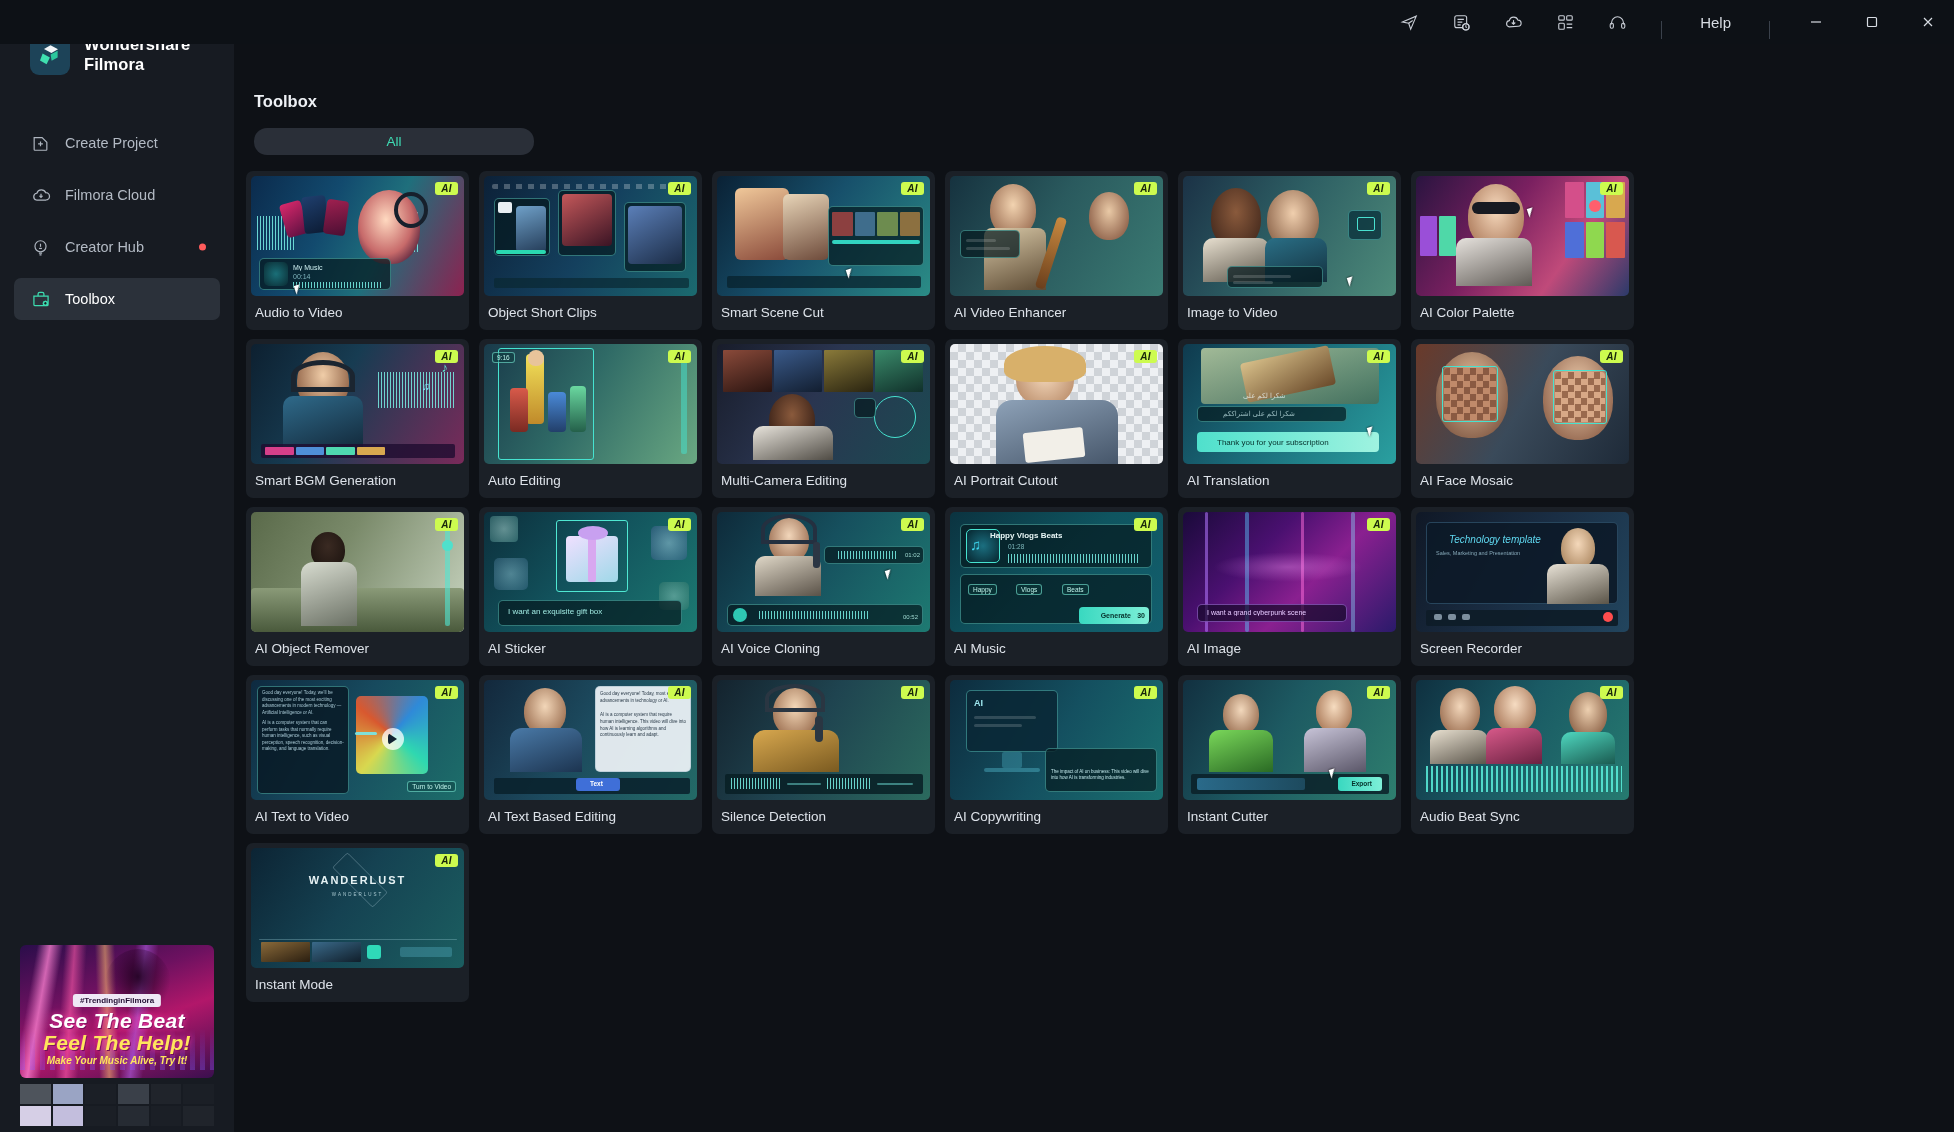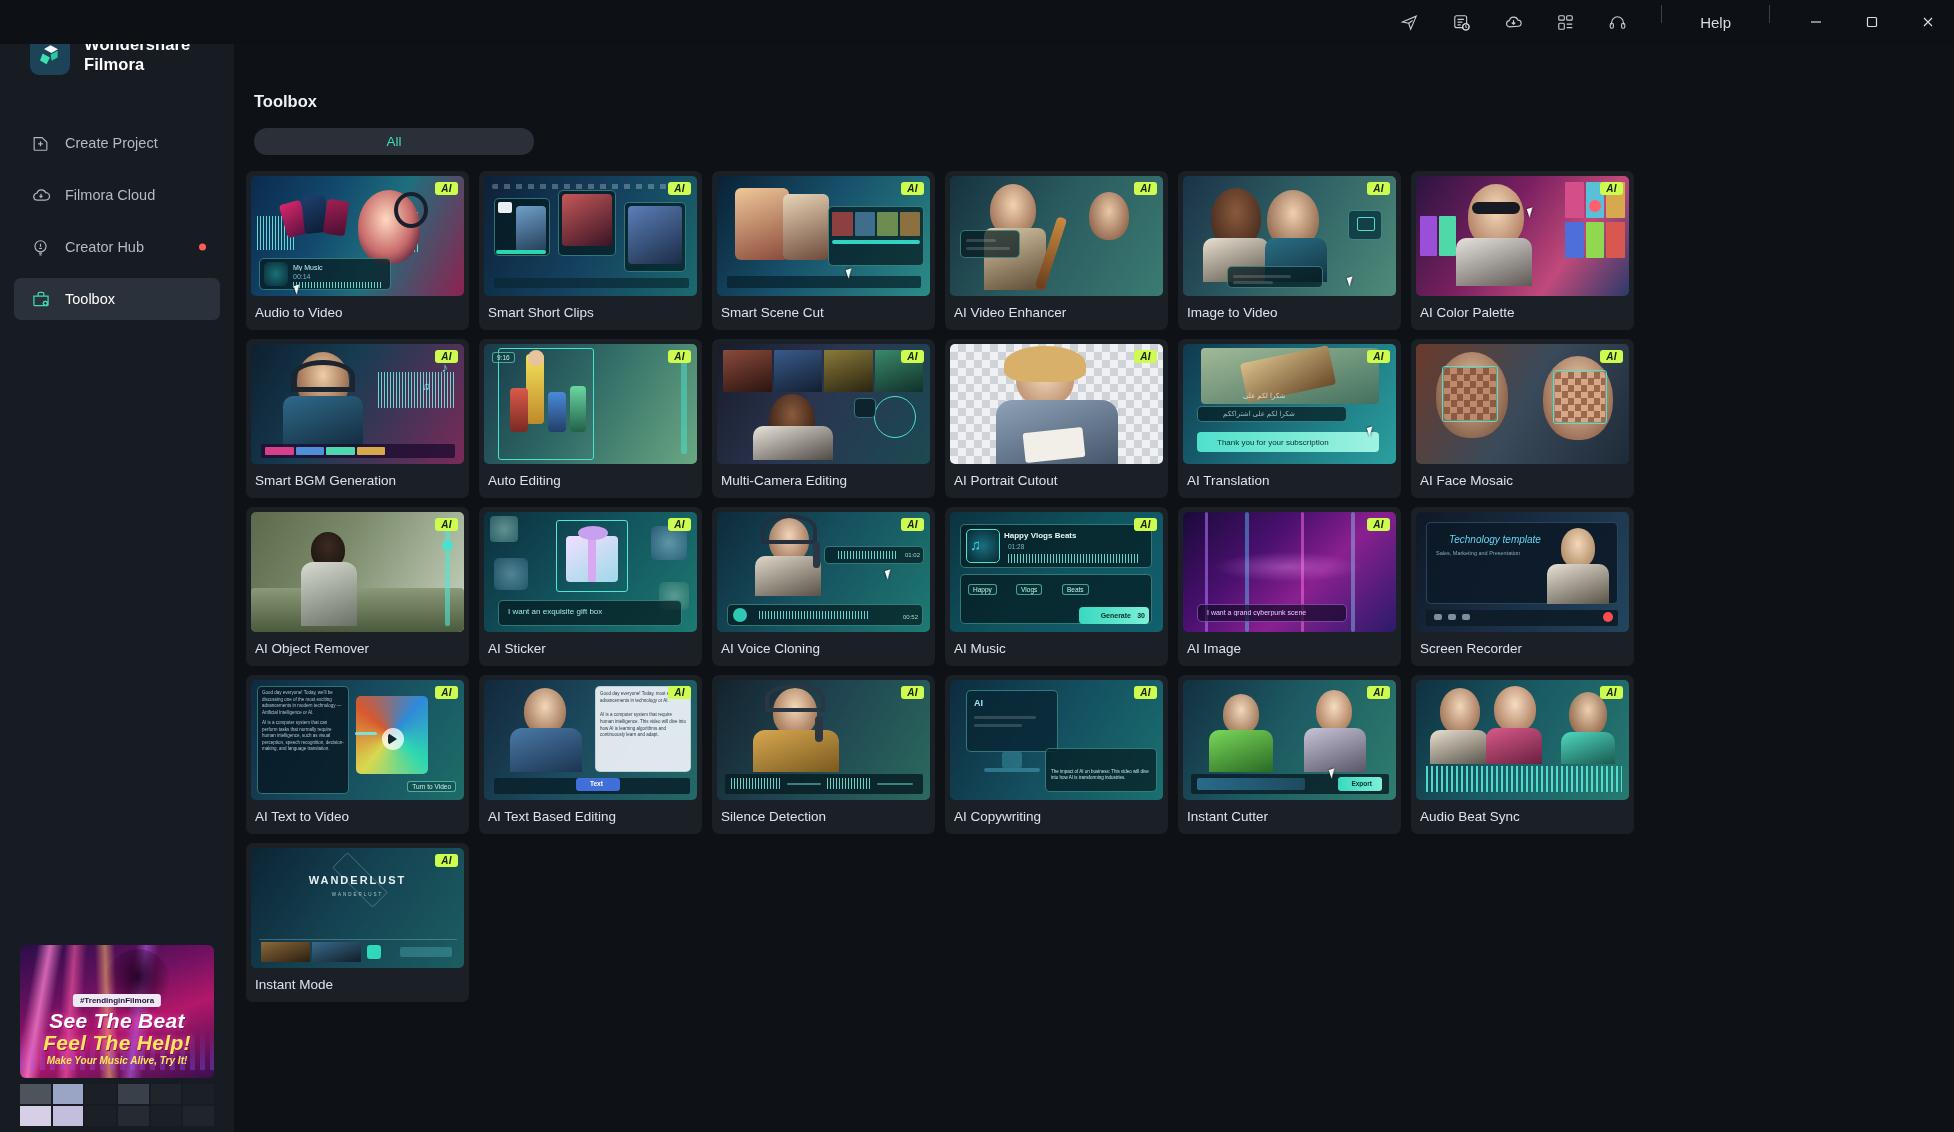--- a/index.html
+++ b/index.html
@@ -22,21 +22,21 @@
     height: 44px;
     flex: 0 0 44px;
     background: #0d1116;
     display: flex;
     align-items: center;
     justify-content: flex-end;
     padding-right: 4px;
     position: relative;
     z-index: 20;
   }
-  .tb-icons { display: flex; align-items: flex-start; gap: 12px; }
+  .tb-icons { display: flex; align-items: flex-end; gap: 12px; }
   .tb-btn {
     width: 40px; height: 34px;
     display: flex; align-items: center; justify-content: center;
     color: #c9ced6;
     border-radius: 4px;
     cursor: pointer;
   }
   .tb-sep {
     width: 1px; height: 18px; background: #3a414b; margin: 0 12px;
   }
@@ -458,21 +458,21 @@
               <div class="t-fig" style="left:14px;top:26px;width:14px;height:11px;background:#e8eef2;border-radius:2px;"></div>
               <div class="t-fig" style="left:32px;top:30px;width:30px;height:46px;background:linear-gradient(160deg,#6fa0c8,#243c58);"></div>
               <div class="t-bar" style="left:12px;bottom:42px;width:50px;height:4px;background:#2ad8b0;"></div>
               <div class="t-panel" style="left:74px;top:14px;width:58px;height:66px;"></div>
               <div class="t-fig" style="left:78px;top:18px;width:50px;height:52px;background:linear-gradient(150deg,#c4585a,#3a1424);"></div>
               <div class="t-panel" style="left:140px;top:26px;width:62px;height:70px;"></div>
               <div class="t-fig" style="left:144px;top:30px;width:54px;height:58px;background:linear-gradient(150deg,#5b7fb8,#1b2c46);"></div>
               <div class="t-bar" style="left:10px;bottom:8px;width:195px;height:10px;background:rgba(10,40,50,.7)"></div>
               <div class="ai-badge">AI</div>
             </div>
-            <div class="card-label">Smart Short Clips</div>
+            <div class="card-label">Object Short Clips</div>
           </div>
 
           <div class="card">
             <div class="thumb">
               <div class="t-bg" style="background:linear-gradient(125deg,#0a2135 0%,#17506b 45%,#2b8c86 100%)"></div>
               <div class="t-fig" style="left:18px;top:12px;width:54px;height:72px;background:linear-gradient(160deg,#f0c89a,#8a4a3a);border-radius:6px;"></div>
               <div class="t-fig" style="left:66px;top:18px;width:46px;height:66px;background:linear-gradient(160deg,#e8d5b8,#6d4a3a);border-radius:6px;"></div>
               <div class="t-panel" style="right:6px;top:30px;width:96px;height:60px;"></div>
               <div class="t-strip" style="right:10px;top:36px;width:88px;height:24px;">
                 <i style="background:#8c4040"></i>
@@ -696,21 +696,21 @@
             </div>
             <div class="card-label">AI Voice Cloning</div>
           </div>
 
           <div class="card">
             <div class="thumb">
               <div class="t-bg" style="background:linear-gradient(135deg,#0b3340 0%,#0f5560 50%,#135f6e 100%)"></div>
               <div class="t-panel" style="left:10px;top:12px;width:192px;height:44px;"></div>
               <div class="t-fig" style="left:16px;top:17px;width:34px;height:34px;border-radius:5px;background:radial-gradient(circle,#1b6f80,#06252e);border:1px solid #46e3d0;"></div>
               <div class="t-txt" style="left:20px;top:24px;font-size:15px;color:#3fd8f0;">♫</div>
-              <div class="t-txt" style="left:54px;top:19px;font-size:8px;font-weight:bold;color:#e8f6f6;">Happy Vlogs Beats</div>
+              <div class="t-txt" style="left:40px;top:19px;font-size:8px;font-weight:bold;color:#e8f6f6;">Happy Vlogs Beats</div>
               <div class="t-txt" style="left:58px;top:31px;font-size:6.5px;color:#7fb8bc;">01:28</div>
               <div class="t-wave" style="left:58px;top:42px;width:130px;height:9px;"></div>
               <div class="t-panel" style="left:10px;top:62px;width:192px;height:50px;"></div>
               <div class="t-chip" style="left:18px;top:72px;">Happy</div>
               <div class="t-chip" style="left:66px;top:72px;">Vlogs</div>
               <div class="t-chip" style="left:112px;top:72px;">Beats</div>
               <div class="t-fig" style="right:14px;bottom:8px;width:70px;height:17px;border-radius:4px;background:linear-gradient(90deg,#39d8c0,#7ef0d8);"></div>
               <div class="t-txt" style="right:32px;bottom:13px;font-size:7px;font-weight:bold;color:#06312b;">Generate</div>
               <div class="t-txt" style="right:18px;bottom:13px;font-size:7px;font-weight:bold;color:#06312b;">30</div>
               <div class="ai-badge">AI</div>

